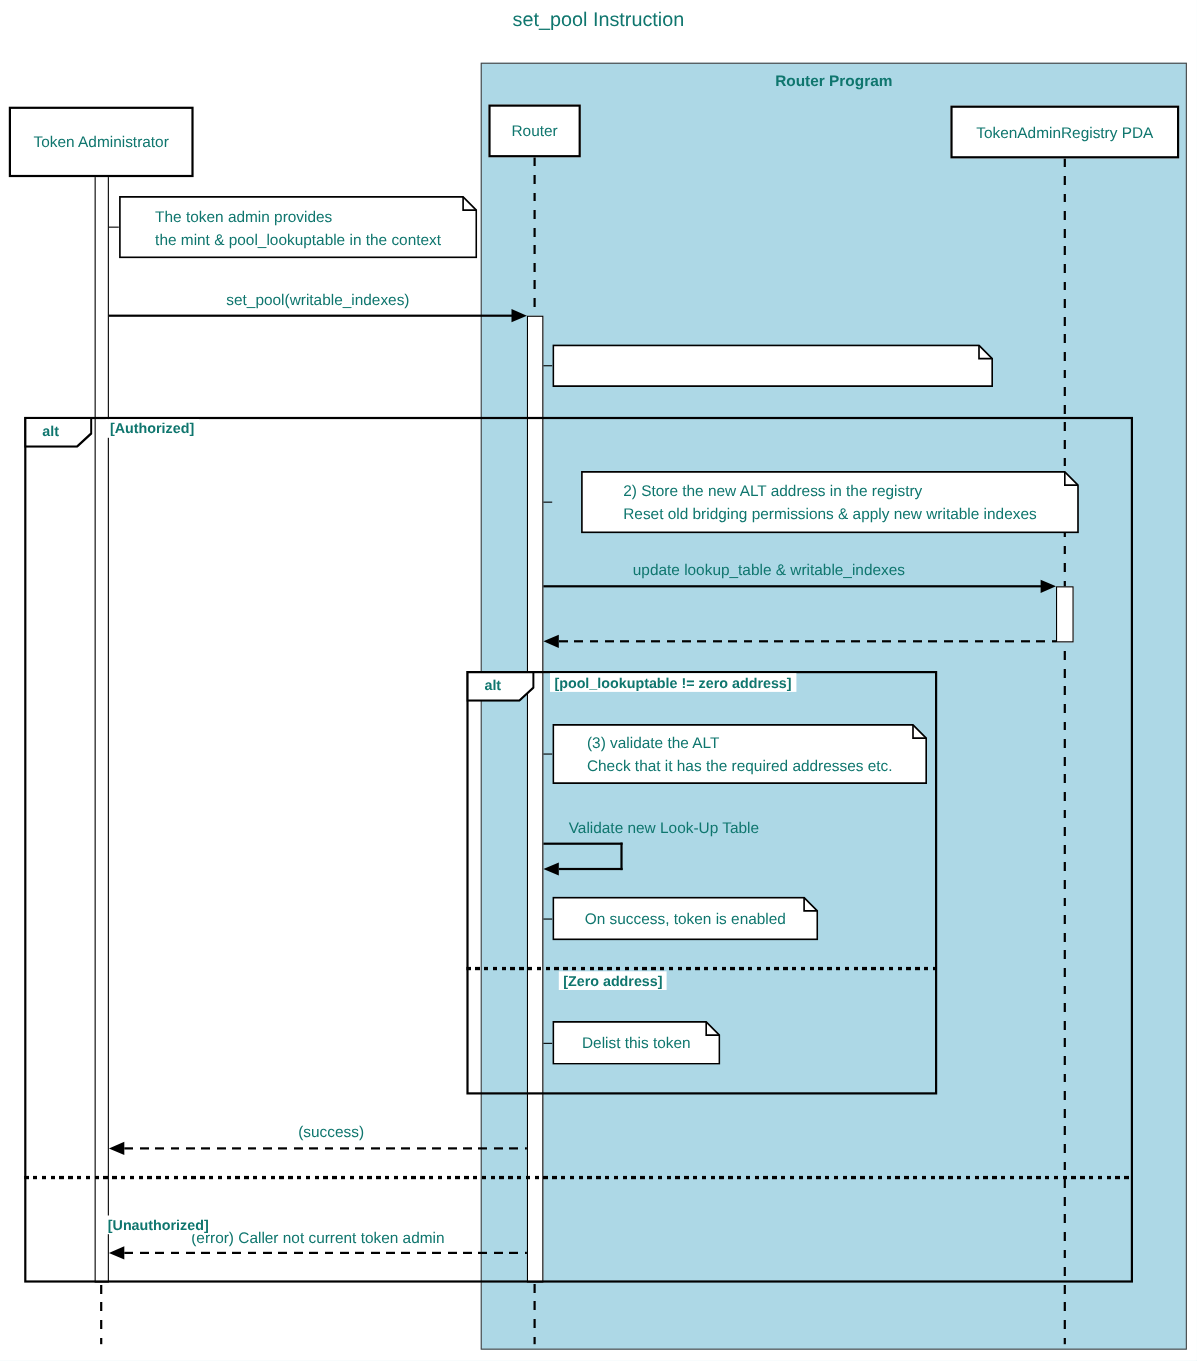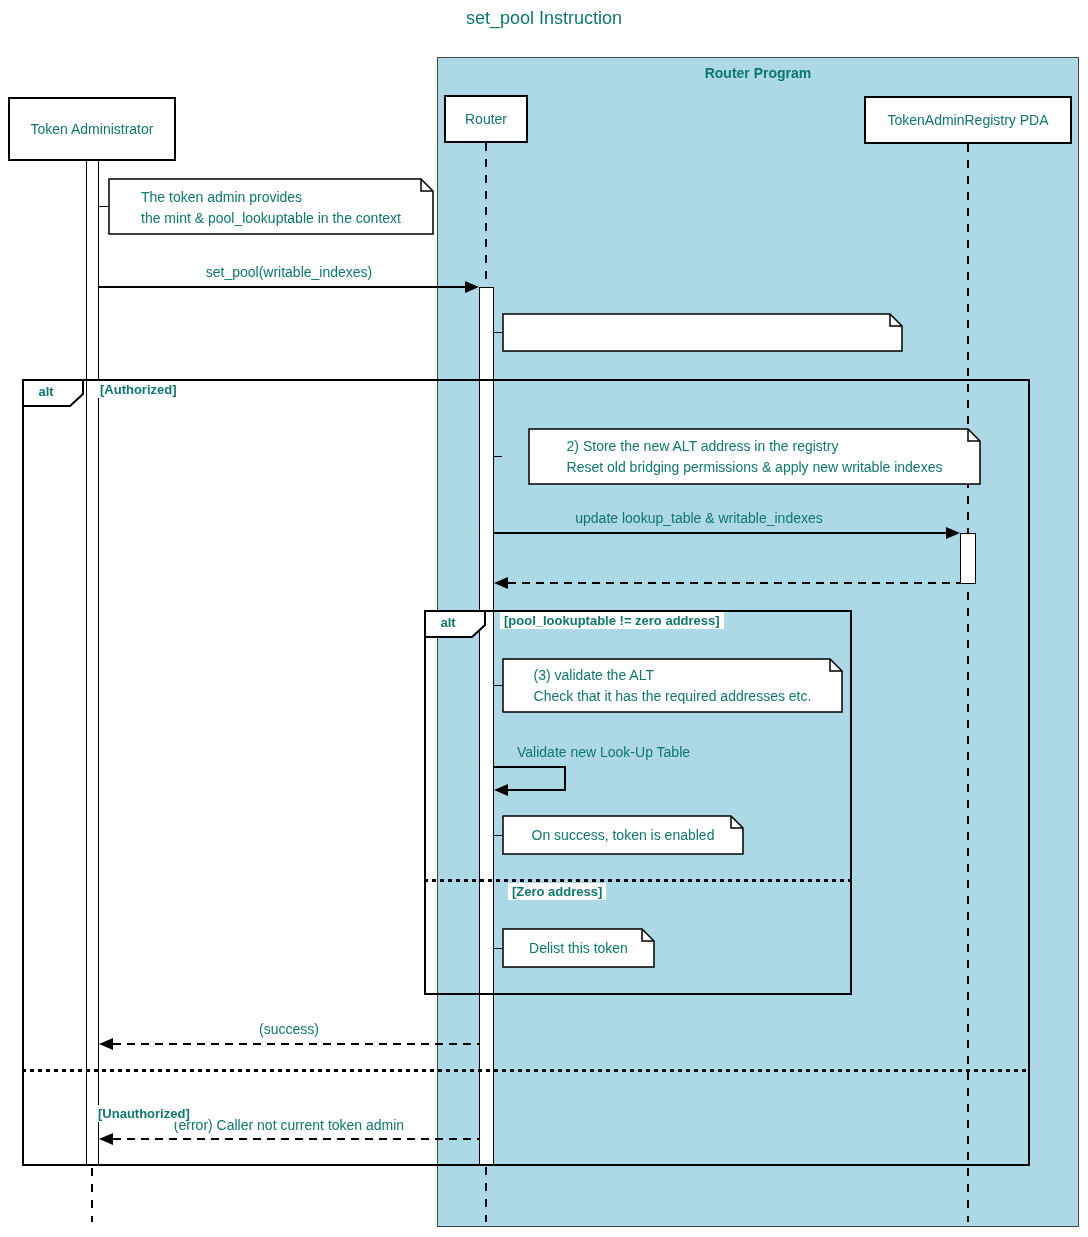--- a/index.html
+++ b/index.html
@@ -171,21 +171,21 @@
       <path d="M1,1 H140 L152,13 V39 H1 Z" fill="#ffffff" stroke="#000" stroke-width="1.5"></path>
       <path d="M140,1 V13 H152" fill="none" stroke="#000" stroke-width="1.5"></path>
     </svg>
     <div class="note-body">
         <div class="note-lines">
       <div>Delist this token</div>
     </div>
       </div>
   </div>
 
-  <div class="abs msg-label center" style="left:100px; top:1021px; width:378px;">(success)</div>
+  <div class="abs msg-label center" style="left:112px; top:1021px; width:378px;">(success)</div>
   <div class="abs h-dash" style="left:113px; top:1043px; width:366px;"></div>
   <div class="abs arr arr-l" style="left:99px; top:1038px;"></div>
 
   <div class="abs divider" style="left:22px; top:1069px; width:1008px;"></div>
   <div class="abs guard" style="left:94px; top:1074px;margin-top:31px;">[Unauthorized]</div>
 
   <div class="abs msg-label center" style="left:100px; top:1117px; width:378px;">(error) Caller not current token admin</div>
   <div class="abs h-dash" style="left:113px; top:1138px; width:366px;"></div>
   <div class="abs arr arr-l" style="left:99px; top:1133px;"></div>
 

